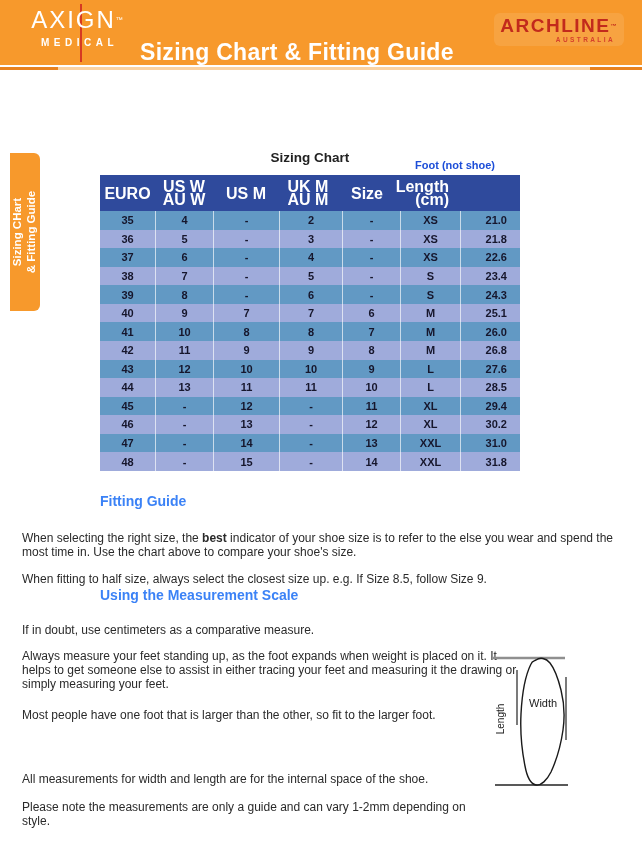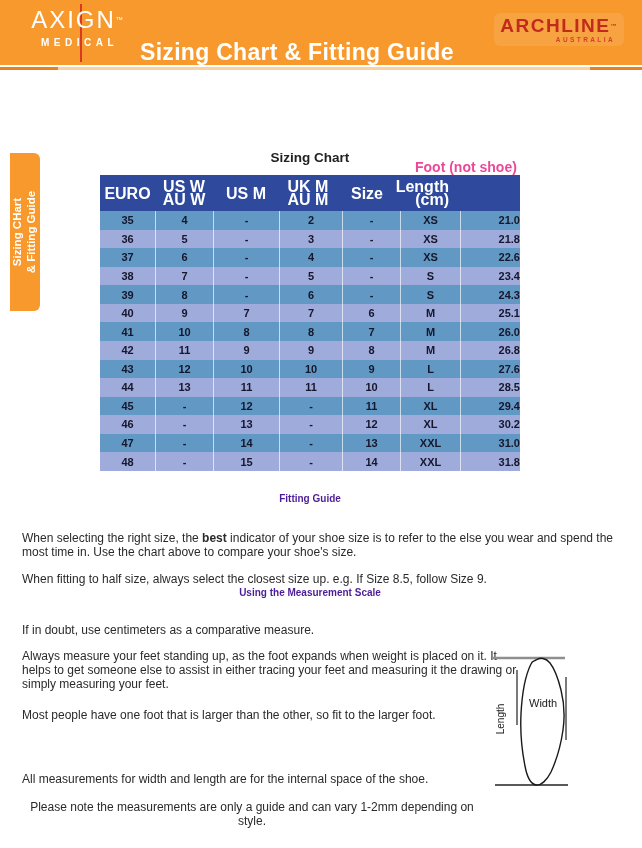--- a/index.html
+++ b/index.html
@@ -29,49 +29,49 @@
   
   .side-tab{position:absolute;left:10px;top:153px;width:30px;height:158px;
       background:var(--orange,#F7992C);border-radius:0 6px 6px 0;}
   .side-tab-text{position:absolute;width:158px;height:30px;left:-64px;top:64px;
       transform:rotate(-90deg);text-align:center;color:#fff;font-weight:700;
       font-size:11.5px;line-height:14px;}
 
   
   .chart-title{position:absolute;left:100px;top:150px;width:420px;text-align:center;
       font-size:13.5px;font-weight:700;color:#222;}
-  .foot-note{position:absolute;left:415px;top:159px;font-size:14px;font-weight:700;color:#ec4899;}
+  .foot-note{position:absolute;left:415px;top:159px;font-size:11px;font-weight:700;color:#1d4ed8;}
 
   .size-table{position:absolute;left:100px;top:175px;width:420px;}
   .thead{display:flex;background:var(--header_blue,#2F4A9C);color:#fff;height:36px;}
   .th{display:flex;flex-direction:column;justify-content:center;align-items:center;
       font-weight:700;font-size:16px;line-height:13px;box-sizing:border-box;}
   .th-6{align-items:flex-end;padding-right:8px;}
   .trow{display:flex;height:18.57px;}
   .row-a{background:var(--row_blue,#6299C4);}
   .row-b{background:var(--row_lavender,#9FABDB);}
   .td{display:flex;align-items:center;justify-content:center;font-size:11px;font-weight:700;
       color:#16162c;box-sizing:border-box;}
   .td + .td{border-left:1px solid rgba(255,255,255,0.65);}
-  .td-6{justify-content:flex-end;padding-right:0;}
+  .td-6{justify-content:flex-end;padding-right:13px;}
   .c0{width:55px}.c1{width:58px}.c2{width:66px}.c3{width:63px}.c4{width:58px}.c5{width:60px}.c6{width:60px}
 
   
-  .center-head{position:absolute;left:100px;width:420px;text-align:center;
-      font-size:10px;font-weight:700;color:#4c1d95;}
+  .center-head{position:absolute;left:100px;width:420px;
+      font-size:14px;font-weight:700;color:#3b82f6;}
   .para{position:absolute;left:22px;font-size:12px;line-height:13.8px;color:#2a2a2a;}
   .h-fitting{top:493px;}
   .p1{top:520px;width:604px;}
   .p2{top:561px;width:604px;}
   .h-measure{top:587px;}
   .m1{top:612px;width:604px;}
   .m2{top:638px;width:500px;}
   .m3{top:697px;width:520px;}
   .m4{top:761px;width:520px;}
-  .m5{top:789px;width:460px;text-align:center;}
+  .m5{top:789px;width:460px;}
 
   
   .foot-diagram{position:absolute;left:488px;top:646px;width:152px;height:150px;}
   .foot-diagram svg text{font-family:"Liberation Sans",sans-serif;}
 </style>
 </head>
 <body>
 
 <div class="page">
 

